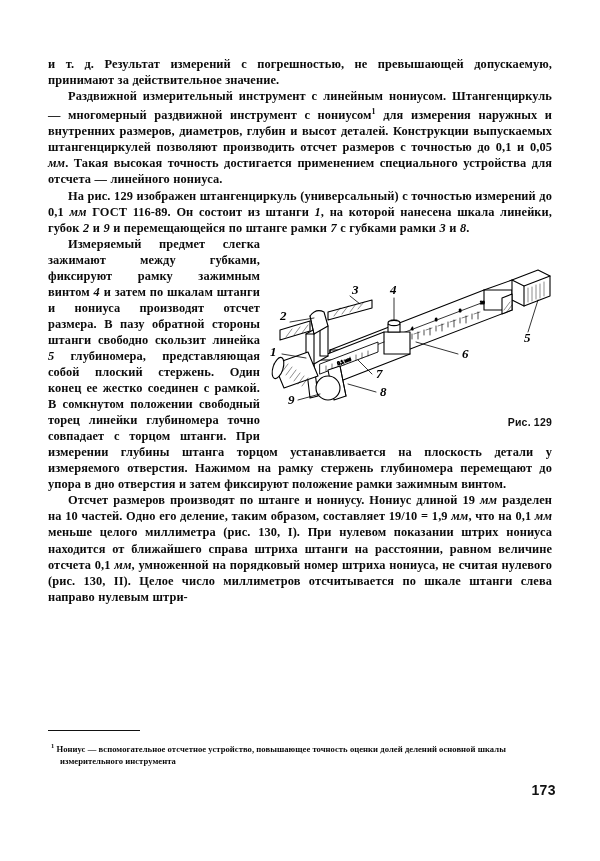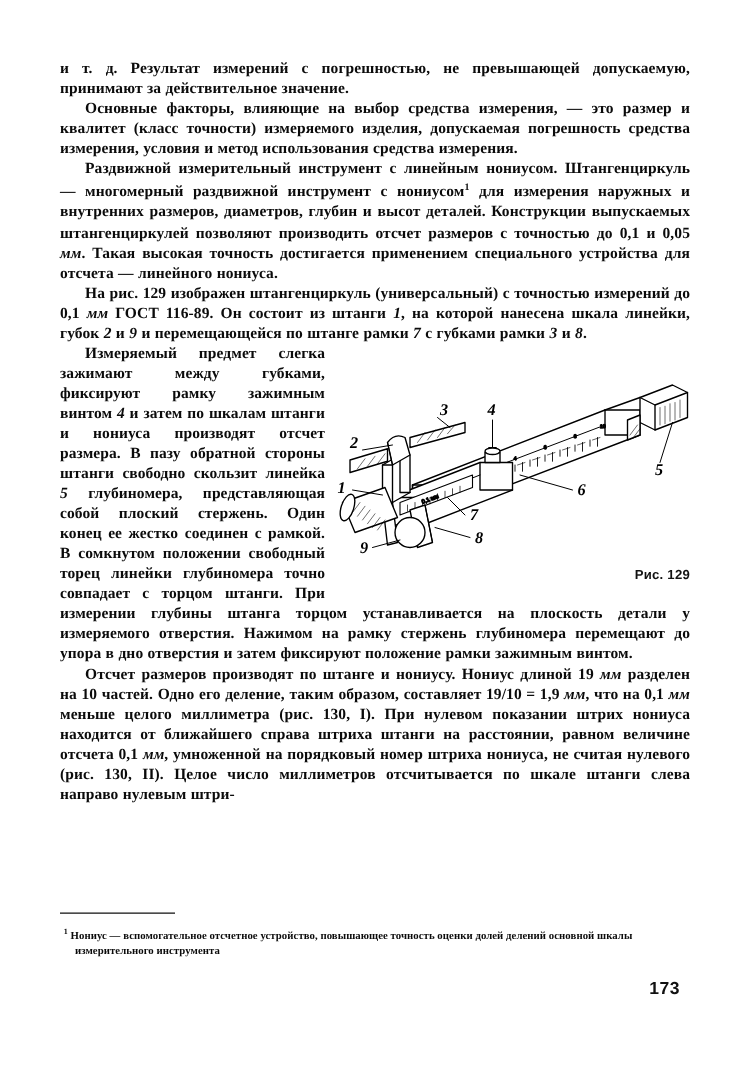--- a/index.html
+++ b/index.html
@@ -13,21 +13,21 @@
     width: 600px;
     height: 861px;
     background: #ffffff;
     overflow: hidden;
     font-family: "Liberation Serif", "DejaVu Serif", serif;
     color: #0b0b0b;
   }
   .content {
     position: absolute;
     left: 48px;
-    top: 46px;
+    top: 56px;
     width: 504px;
   }
   p.body {
     margin: 0;
     font-size: 12.4px;
     line-height: 16.05px;
     text-align: justify;
     text-justify: inter-word;
     font-weight: 700;
     letter-spacing: 0.08px;
@@ -104,21 +104,21 @@
     text-indent: -9px;
     letter-spacing: 0.05px;
   }
   .footnote .fn-mark {
     font-size: 6.4px;
     vertical-align: super;
     font-weight: 700;
   }
   .page-number {
     position: absolute;
-    right: 56px;
+    right: 44px;
     top: 782px;
     font-family: "Liberation Sans", "DejaVu Sans", sans-serif;
     font-size: 14px;
     font-weight: 700;
     color: #111;
     letter-spacing: 0.4px;
   }
   .clearfix::after {
     content: "";
     display: block;
@@ -127,21 +127,20 @@
 </style>
 </head>
 <body>
 
 <div class="page">
 
   <div class="content clearfix">
 
     <p class="body">и т. д. Результат измерений с погрешностью, не превышающей допускаемую, принимают за действительное значение.</p>
 
-    <p class="body indent">Основные факторы, влияющие на выбор средства измерения, — это размер и квалитет (класс точности) измеряемого изделия, допускаемая погрешность средства измерения, условия и метод использования средства измерения.</p>
 
     <p class="body indent"><span>Раздвижной измерительный инструмент с линейным нониусом.</span><span> Штангенциркуль — многомерный раздвижной инструмент с нониусом</span><span class="sup">1</span><span> для измерения наружных и внутренних размеров, диаметров, глубин и высот деталей. Конструкции выпускаемых штангенциркулей позволяют производить отсчет размеров с точностью до 0,1 и 0,05 </span><span class="it">мм</span><span>. Такая высокая точность достигается применением специального устройства для  отсчета — линейного нониуса.</span></p>
 
     <p class="body indent"><span>На рис. 129 изображен штангенциркуль (универсальный) с точностью измерений до 0,1 </span><span class="it">мм</span><span> ГОСТ 116-89. Он состоит из штанги </span><span class="it">1</span><span>, на которой нанесена шкала линейки, губок </span><span class="it">2</span><span> и </span><span class="it">9</span><span> и перемещающейся по штанге рамки </span><span class="it">7</span><span> с губками рамки </span><span class="it">3</span><span> и </span><span class="it">8</span><span>.</span></p>
 
     <div class="figure">
       <svg viewBox="0 0 286 168" xmlns="http://www.w3.org/2000/svg" aria-hidden="true">
         <g fill="none" stroke="#000" stroke-width="1.1" stroke-linejoin="round" stroke-linecap="round">
 
           <path d="M64 112 L218 52 L246 52 L246 72 L92 131 L64 131 Z" fill="#fff"></path>

